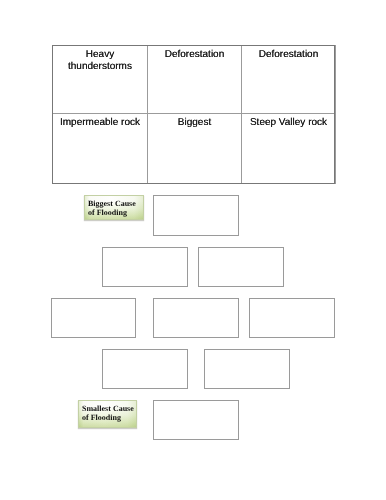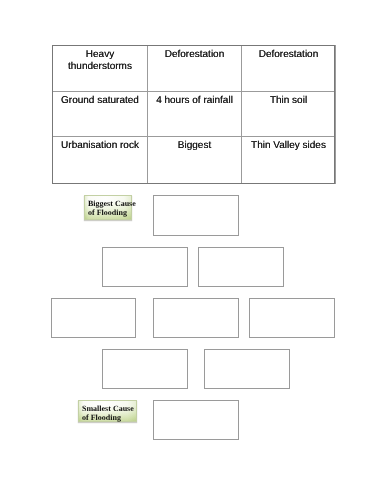--- a/index.html
+++ b/index.html
@@ -83,49 +83,44 @@
 
 <div class="page">
 
   <table class="cause-table">
     <tbody>
     <tr class="r1">
       <td class="col1">Heavy thunderstorms</td>
       <td class="col2">Deforestation</td>
       <td class="col3">Deforestation</td>
     </tr>
-    <tr class="r2">
-      <td class="col1">Ground saturated</td>
-      <td class="col2">4 hours of rainfall</td>
-      <td class="col3">Thin soil</td>
-    </tr>
     <tr class="r3">
-      <td class="col1">Urbanisation rock</td>
+      <td class="col1">Impermeable rock</td>
       <td class="col2">Biggest</td>
-      <td class="col3">Thin Valley sides</td>
+      <td class="col3">Steep Valley rock</td>
     </tr>
     </tbody>
   </table>
 
   <div class="table-outline"></div>
 
   <div id="boxes">
       <div class="abox" style="left: 153px; top: 195px; width: 86px; height: 41px;"></div>
       <div class="abox" style="left: 102px; top: 247px; width: 86px; height: 40px;"></div>
       <div class="abox" style="left: 198px; top: 247px; width: 86px; height: 40px;"></div>
       <div class="abox" style="left: 51px; top: 298px; width: 85px; height: 40px;"></div>
       <div class="abox" style="left: 153px; top: 298px; width: 86px; height: 40px;"></div>
       <div class="abox" style="left: 249px; top: 298px; width: 86px; height: 40px;"></div>
       <div class="abox" style="left: 102px; top: 349px; width: 86px; height: 40px;"></div>
       <div class="abox" style="left: 204px; top: 349px; width: 86px; height: 40px;"></div>
       <div class="abox" style="left: 153px; top: 400px; width: 86px; height: 40px;"></div>
     </div>
 
-  <div class="glabel" id="lbl-big" style="left: 84px; top: 195px; width: 48px; height: 25px;">
+  <div class="glabel" id="lbl-big" style="left: 84px; top: 195px; width: 60px; height: 25px;">
     <div class="lline">Biggest Cause</div>
     <div class="lline">of Flooding</div>
   </div>
-  <div class="glabel" id="lbl-small" style="left: 78px; top: 400px; width: 59px; height: 22px;">
+  <div class="glabel" id="lbl-small" style="left: 78px; top: 400px; width: 59px; height: 28px;">
     <div class="lline">Smallest Cause</div>
     <div class="lline">of Flooding</div>
   </div>
 
 </div>
 
 </body></html>

